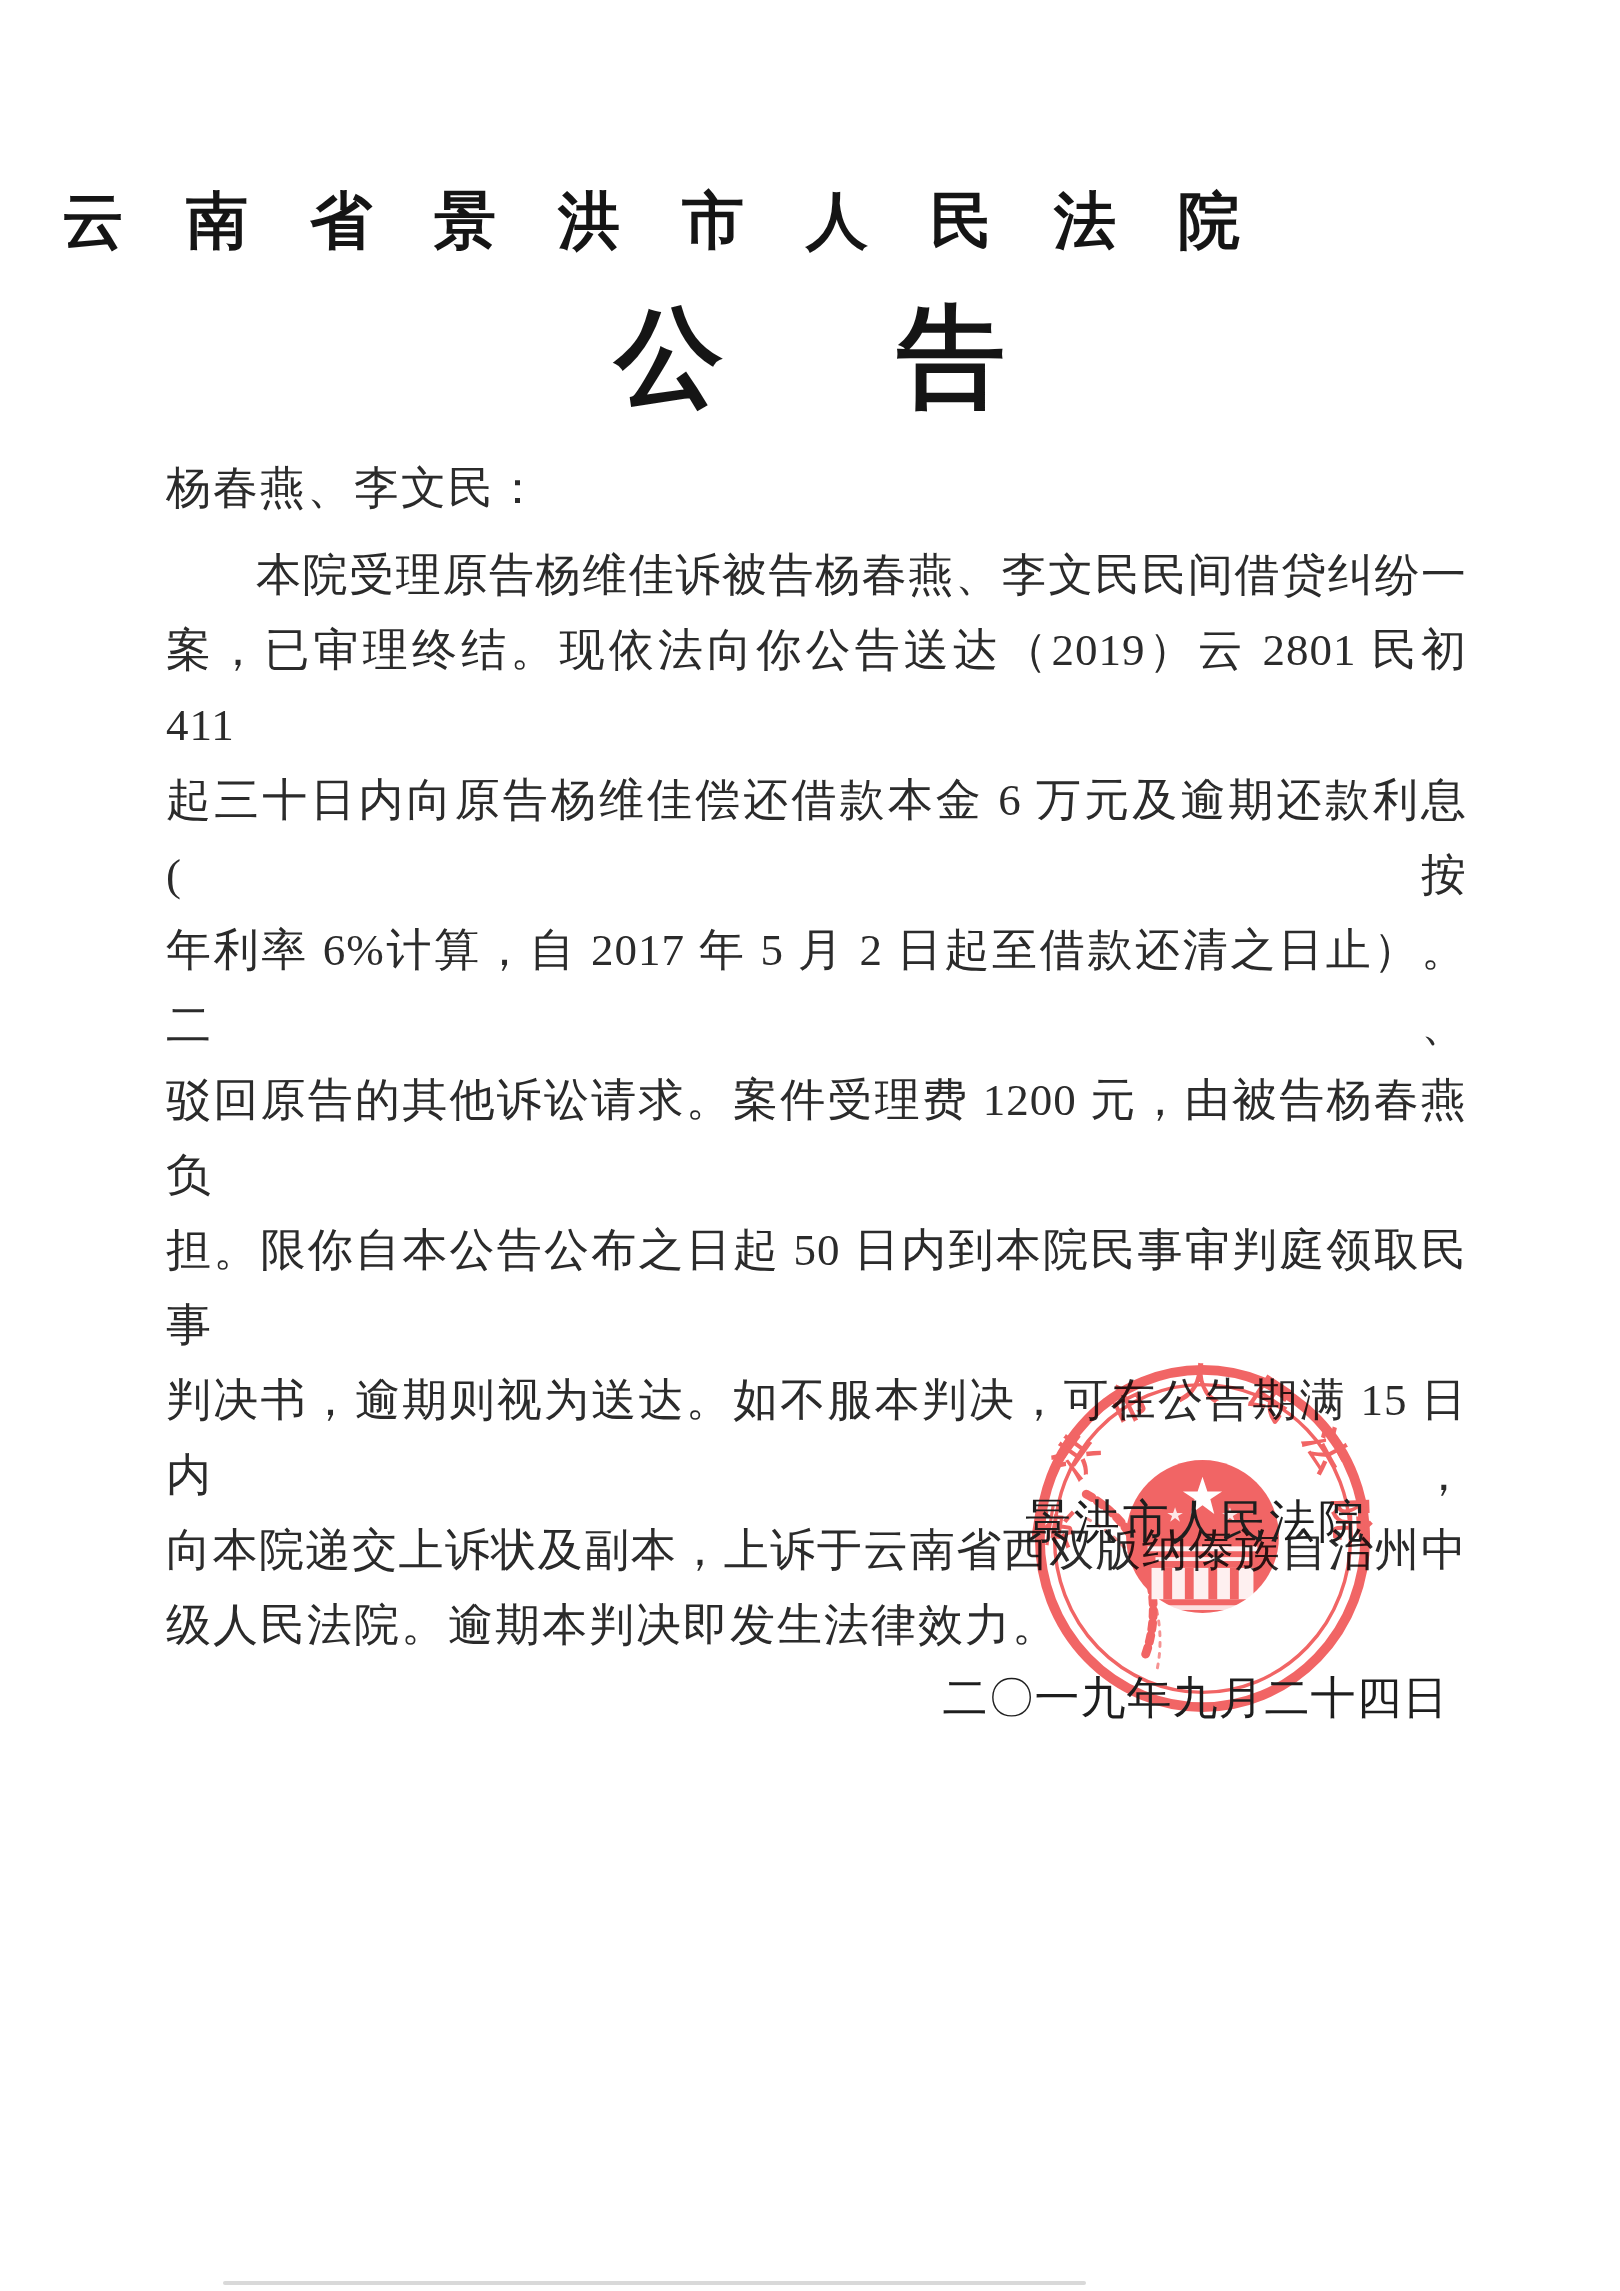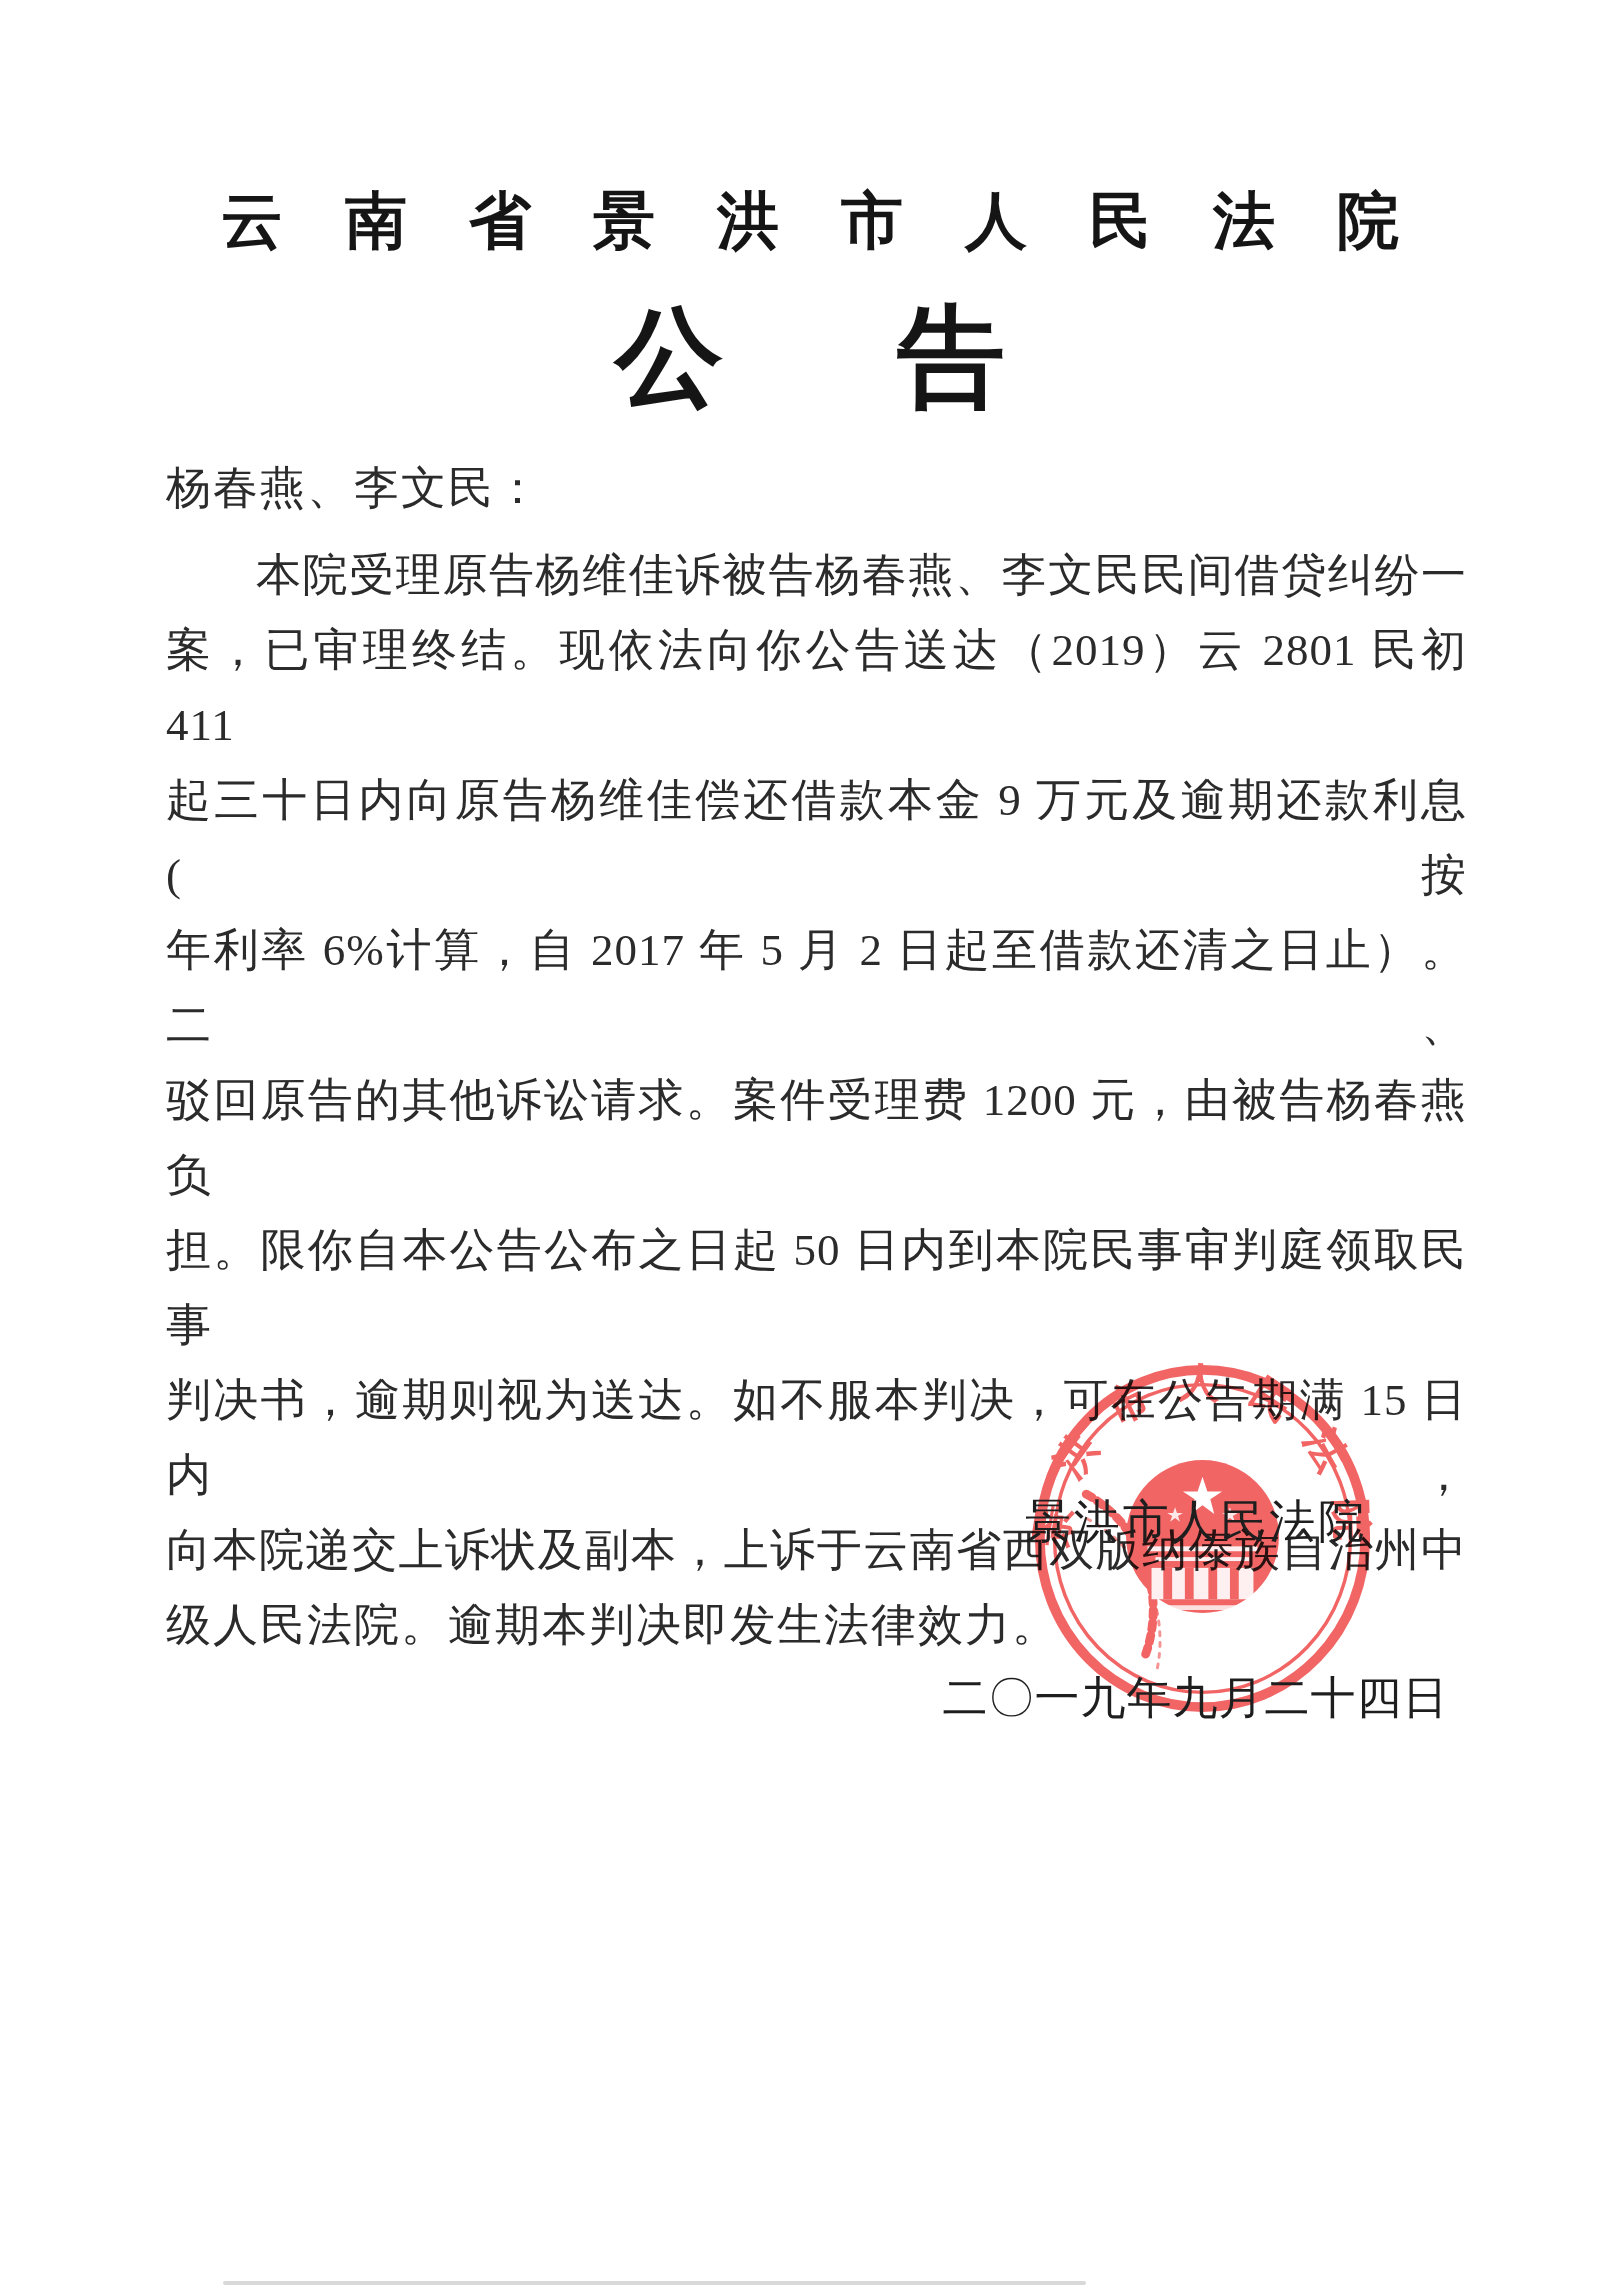--- a/index.html
+++ b/index.html
@@ -11,21 +11,20 @@
     font-family: "Liberation Serif", "DejaVu Serif", serif;
     color: #262626;
     overflow: hidden;
   }
   .court-title {
     position: absolute;
     top: 179px;
     left: 0;
     width: 100%;
     margin: 0;
-    text-align: center;
     font-size: 62px;
     font-weight: 700;
     color: #151515;
     letter-spacing: 62px;
     padding-left: 62px;
     box-sizing: border-box;
     white-space: nowrap;
   }
   .notice-title {
     position: absolute;
@@ -116,21 +115,21 @@
 
   <div class="notice-title">
     <span>公</span>
     <span>告</span>
   </div>
 
   <div class="body-block">
     <div class="addressee">杨春燕、李文民：</div>
     <div class="bline indent">本院受理原告杨维佳诉被告杨春燕、李文民民间借贷纠纷一</div>
     <div class="bline">案，已审理终结。现依法向你公告送达（2019）云 2801 民初 411</div>
-    <div class="bline">起三十日内向原告杨维佳偿还借款本金 9 万元及逾期还款利息(按</div>
+    <div class="bline">起三十日内向原告杨维佳偿还借款本金 6 万元及逾期还款利息(按</div>
     <div class="bline">年利率 6%计算，自 2017 年 5 月 2 日起至借款还清之日止）。二、</div>
     <div class="bline">驳回原告的其他诉讼请求。案件受理费 1200 元，由被告杨春燕负</div>
     <div class="bline">担。限你自本公告公布之日起 50 日内到本院民事审判庭领取民事</div>
     <div class="bline">判决书，逾期则视为送达。如不服本判决，可在公告期满 15 日内，</div>
     <div class="bline">向本院递交上诉状及副本，上诉于云南省西双版纳傣族自治州中</div>
     <div class="bline last">级人民法院。逾期本判决即发生法律效力。</div>
   </div>
 
   <div class="seal">
     <svg viewBox="0 0 348 360" width="341" height="353" xmlns="http://www.w3.org/2000/svg">

